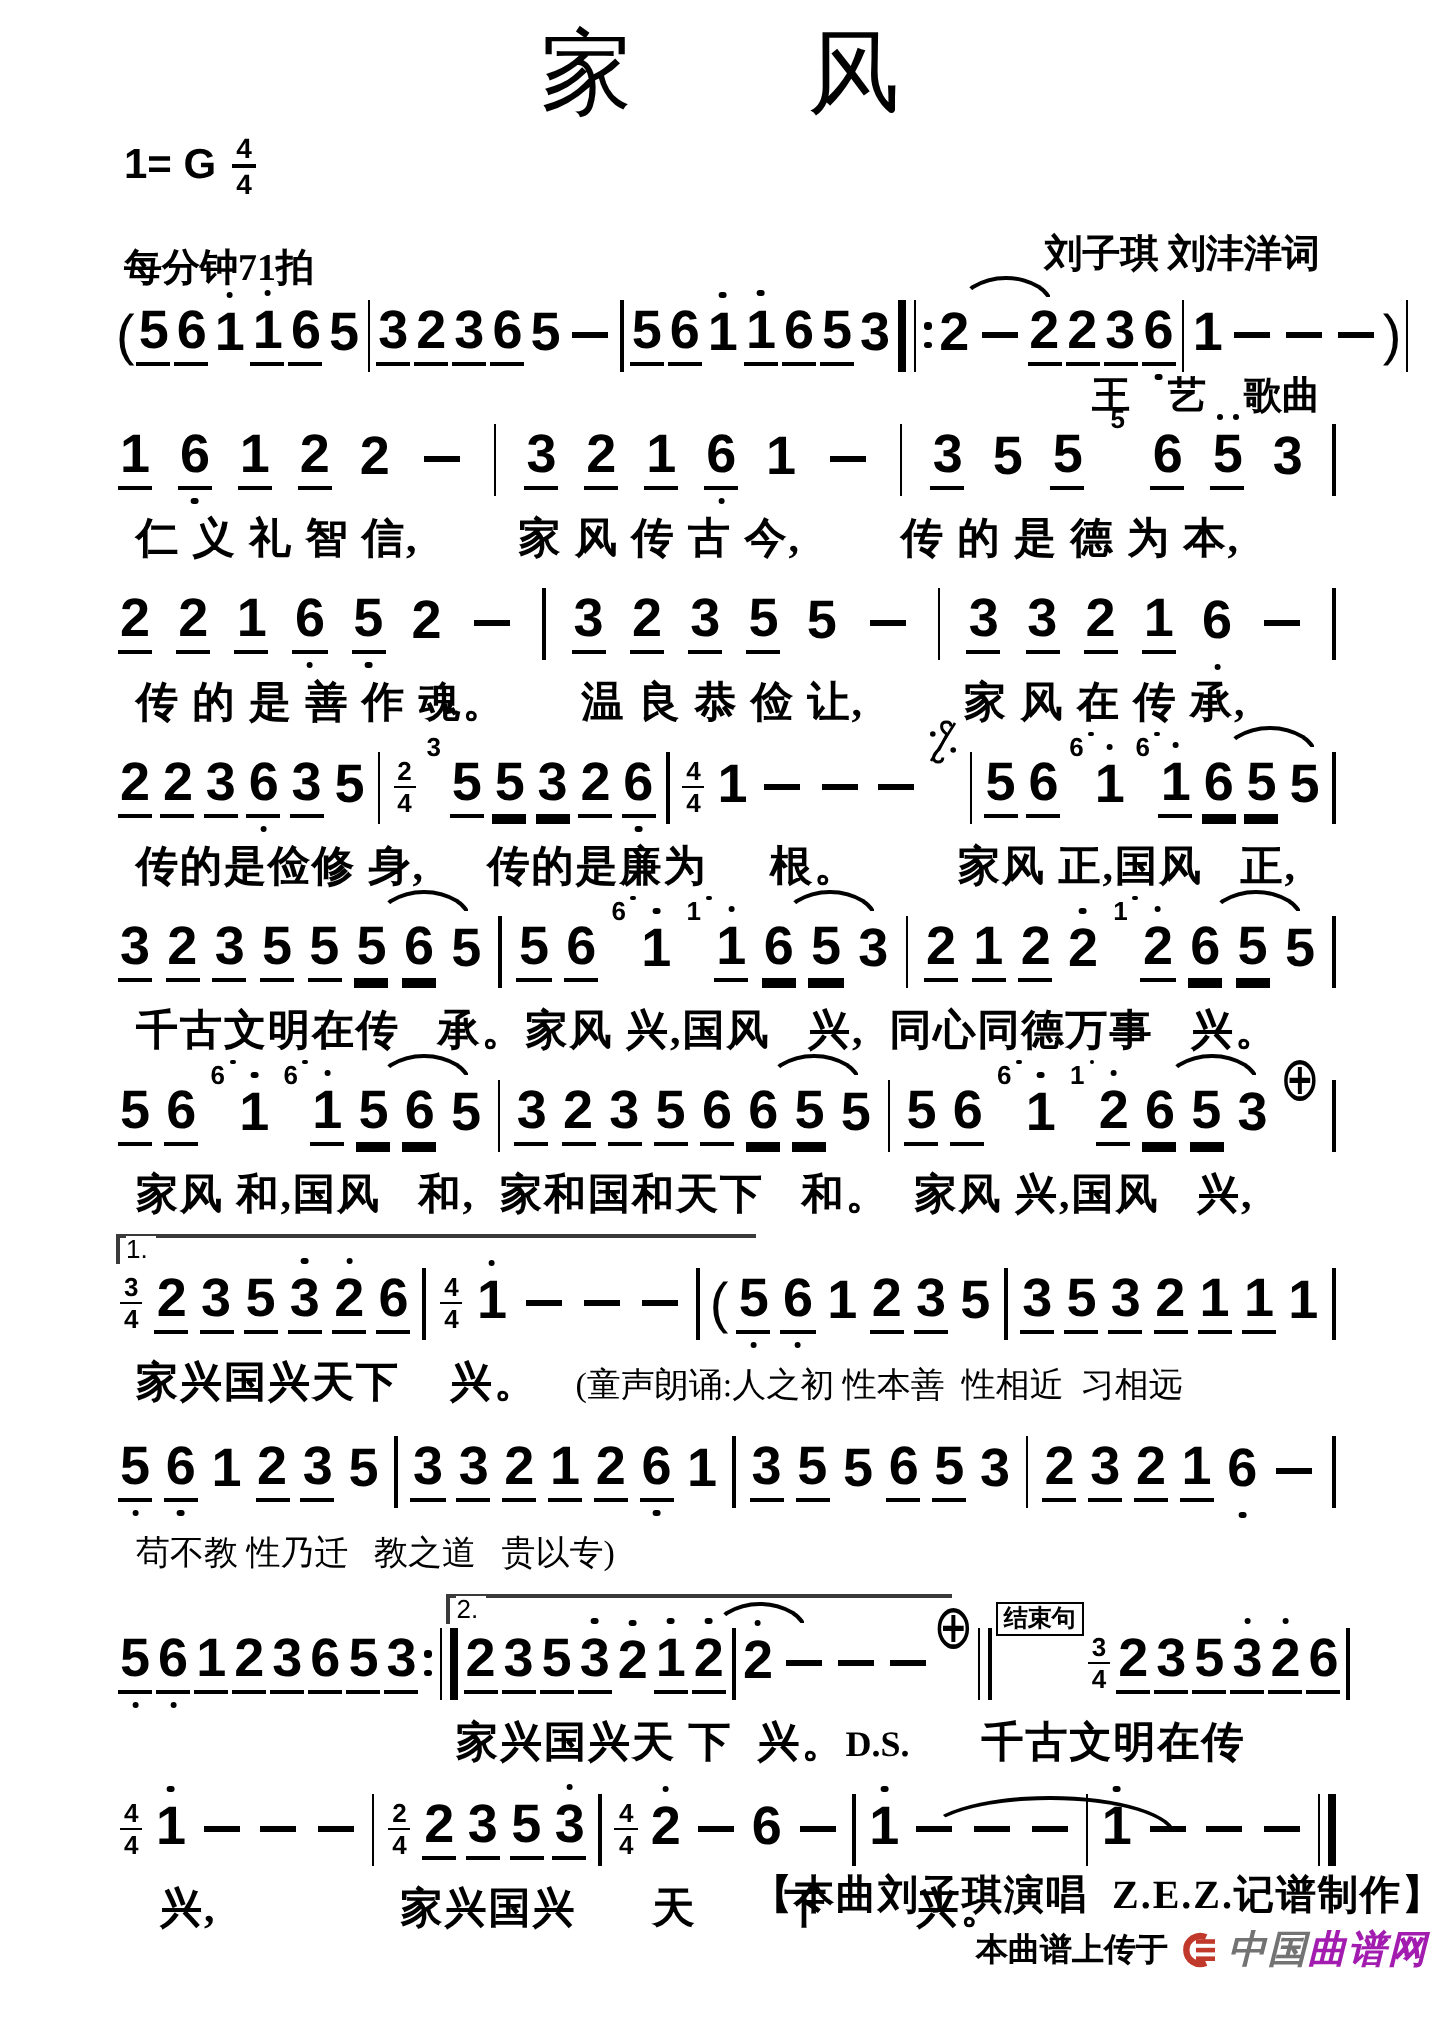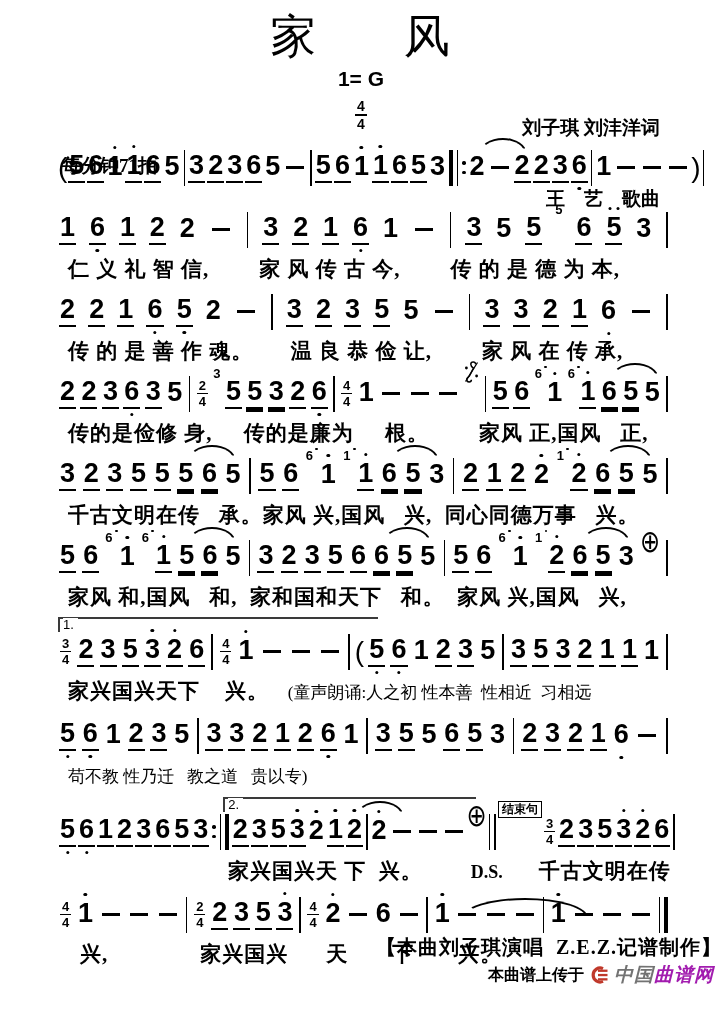--- a/index.html
+++ b/index.html
@@ -5,21 +5,21 @@
   html,body{margin:0;padding:0;background:#fff;}
   body{width:722px;height:1020px;position:relative;overflow:hidden;
        font-family:"Liberation Sans","DejaVu Sans",sans-serif;color:#000;}
   .page{position:absolute;inset:0;}
 
   
   .title{text-align:center;font-family:"Liberation Serif","DejaVu Serif",serif;
          font-size:46px;font-weight:400;margin-top:12px;line-height:1.1;
          word-spacing:72px;letter-spacing:2px;}
   .meta{position:relative;margin:0 62px 0 62px;height:66px;}
-  .keysig{display:flex;align-items:center;gap:8px;font-size:21px;font-weight:700;margin-top:4px;flex-direction:column;}
+  .keysig{display:flex;align-items:center;gap:8px;font-size:21px;font-weight:700;margin-top:4px;}
   .frac{display:inline-flex;flex-direction:column;align-items:center;line-height:1;
         font-size:14px;font-weight:700;}
   .frac .tsn{border-bottom:2px solid #000;padding:0 2px 1px 2px;}
   .frac .tsd{padding-top:1px;}
   .tempo{font-size:19px;font-weight:700;margin-top:22px;font-family:"Liberation Serif","DejaVu Serif",serif;}
   .credits{position:absolute;right:0;top:2px;text-align:right;font-size:19px;font-weight:700;
            font-family:"Liberation Serif","DejaVu Serif",serif;line-height:1.25;white-space:pre;}
 
   
   #score{margin:12px 52px 0 58px;}
@@ -446,21 +446,21 @@
             <span class="tsd">4</span>
           </span>
           <span class="note u1">2</span>
           <span class="note u1">3</span>
           <span class="note u1">5</span>
           <span class="note u1">3<span class="da"></span></span>
           <span class="note u1">2<span class="da"></span></span>
           <span class="note u1">6</span>
           <span class="bar"></span>
         </div>
-        <div class="lyrics-row"><span style="margin-left: 160px;">家兴国兴天 下  兴。</span><span class="ds" style="margin-left: 48px;">D.S.</span><span style="margin-left: 36px;">千古文明在传</span></div>
+        <div class="lyrics-row"><span style="margin-left: 160px;">家兴国兴天 下  兴。</span><span class="ds" style="">D.S.</span><span style="margin-left: 36px;">千古文明在传</span></div>
       </div>
       <div class="score-line">
         <div class="slur-ann" style="left: 66%; width: 20%;"></div>
         <div class="notes-row">
           <span class="timesig">
             <span class="tsn">4</span>
             <span class="tsd">4</span>
           </span>
           <span class="note">1<span class="da"></span></span>
           <span class="dash"></span>

